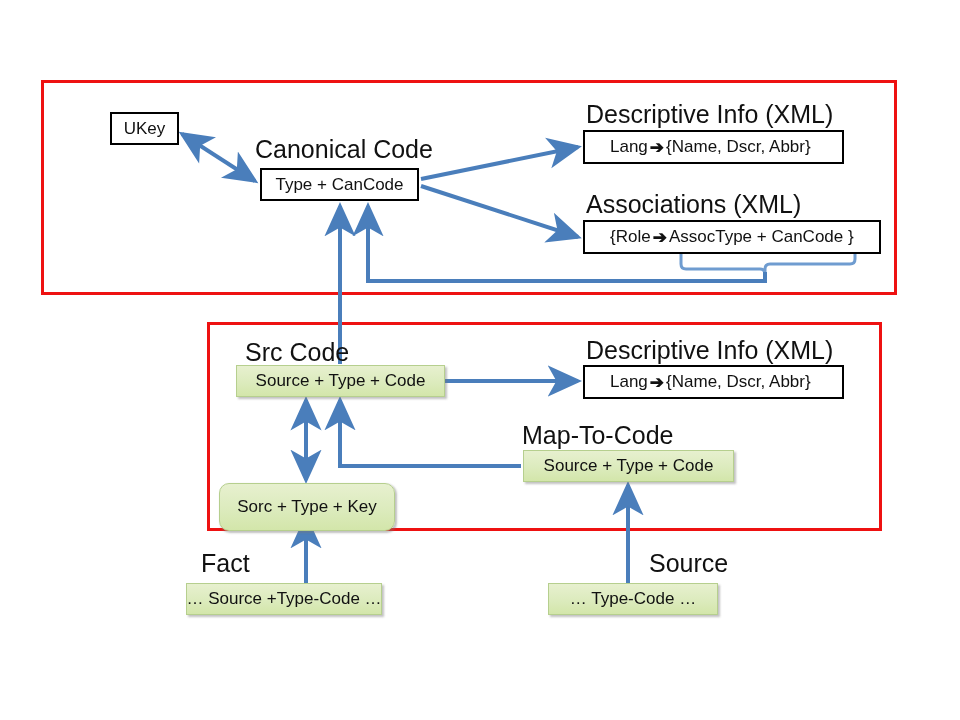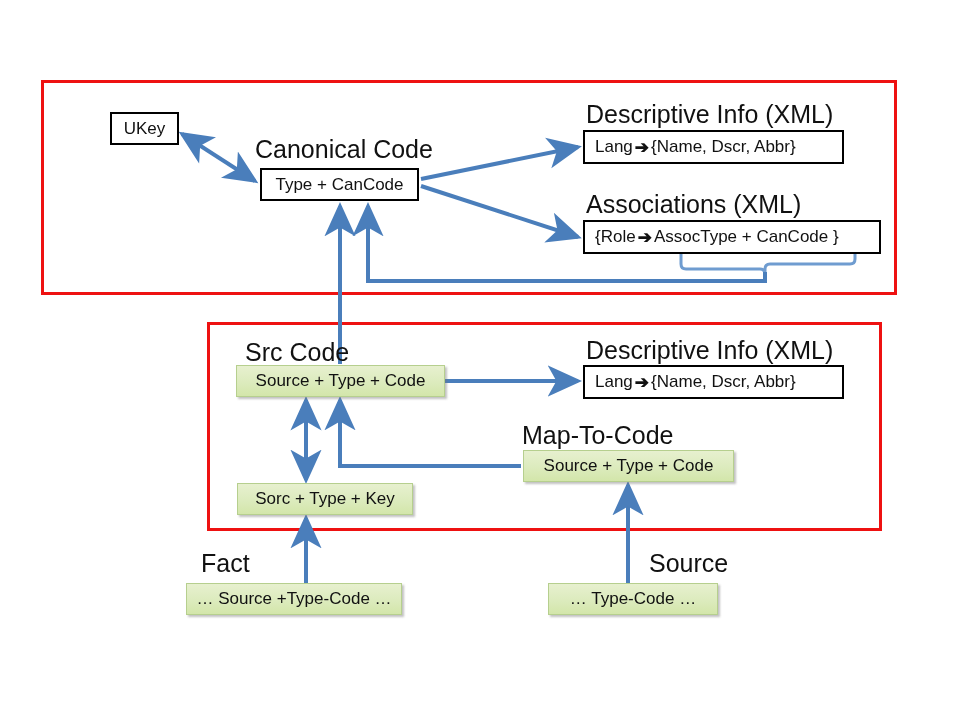--- a/index.html
+++ b/index.html
@@ -32,21 +32,21 @@
     background: transparent;
     box-sizing: border-box;
   }
   .white-box {
     position: absolute;
     box-sizing: border-box;
     border: 2.5px solid #000000;
     background: #ffffff;
     display: flex;
     align-items: center;
-    padding-left: 10px;
+    padding-left: 25px;
     font-size: 17px;
     color: #111111;
     white-space: nowrap;
   }
   .white-box.center {
     justify-content: center;
     padding-left: 0;
   }
   .green-box {
     position: absolute;
@@ -162,27 +162,27 @@
     <span class="arrowglyph">➔</span>
     <span>{Name, Dscr,  Abbr}</span>
   </div>
 
   <div class="caption" style="left:522px; top:421px;">Map-To-Code</div>
 
   <div class="green-box" style="left:523px; top:450px; width:211px; height:32px;">
     <span>Source + Type + Code</span>
   </div>
 
-  <div class="green-box" style="left:237px; top:483px; width:176px; height:32px;">
+  <div class="green-box" style="left:219px; top:483px; width:176px; height:48px;border-radius:10px;">
     <span>Sorc + Type + Key</span>
   </div>
 
   <div class="caption" style="left:201px; top:549px;">Fact</div>
 
-  <div class="green-box" style="left:186px; top:583px; width:216px; height:32px;">
+  <div class="green-box" style="left:186px; top:583px; width:196px; height:32px;">
     <span>…  Source +Type-Code  …</span>
   </div>
 
   <div class="caption" style="left:649px; top:549px;">Source</div>
 
   <div class="green-box" style="left:548px; top:583px; width:170px; height:32px;">
     <span>…  Type-Code  …</span>
   </div>
 
 </div>

